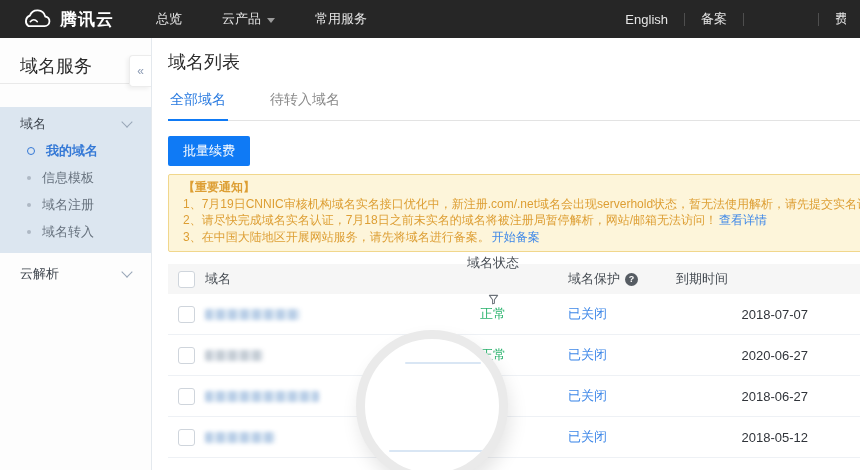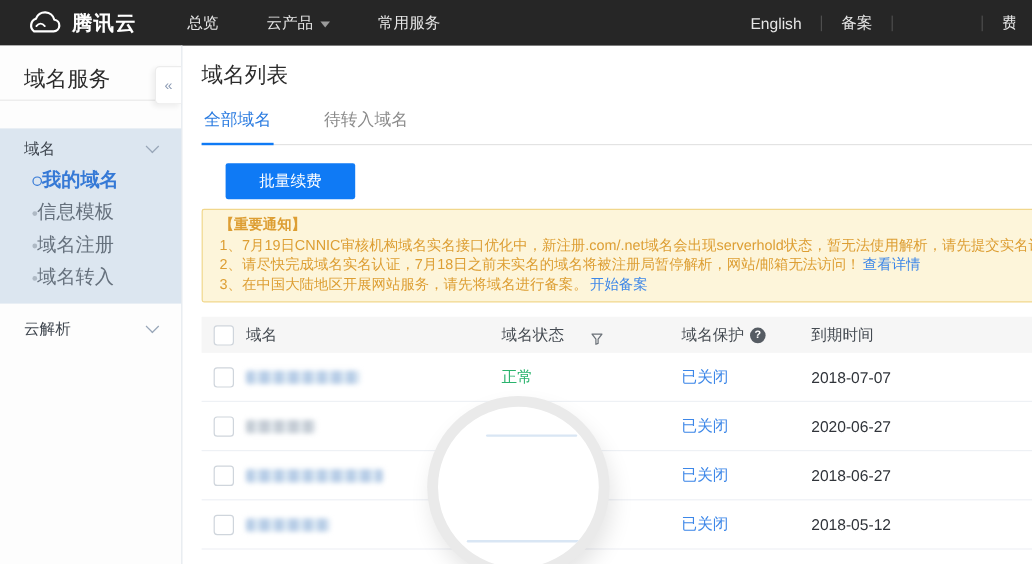--- a/index.html
+++ b/index.html
@@ -31,56 +31,56 @@
   .sb-divider{height:1px;background:#e9e9e9;}
   .collapse-tab{position:absolute;top:17px;right:0;width:21px;height:30px;background:#fff;
     border:1px solid #ececec;border-right:none;border-radius:4px 0 0 4px;
     box-shadow:-2px 2px 4px rgba(0,0,0,.06);display:flex;align-items:center;justify-content:center;
     color:#8c9bb4;font-size:12px;cursor:pointer;z-index:3;}
   .sb-group-domain{background:var(--sidebar-group-bg,#dce6f0);margin-top:23px;padding:4px 0 8px;}
   .sb-group-header{display:flex;justify-content:space-between;align-items:center;
     padding:0 20px;height:26px;font-size:13px;color:#3d444d;cursor:pointer;}
   .chevron{width:7px;height:7px;border-right:1.2px solid #98a6b8;border-bottom:1.2px solid #98a6b8;
     transform:rotate(45deg);margin-top:-4px;}
-  .sb-item{height:27px;display:flex;align-items:center;padding-left:27px;
-    font-size:16px;color:#66717d;cursor:pointer;}
+  .sb-item{height:27px;display:flex;align-items:center;padding-left:27px;gap:11px;
+    font-size:13px;color:#66717d;cursor:pointer;}
   .bullet{width:4px;height:4px;border-radius:50%;background:#aeb9c4;flex-shrink:0;}
   .sb-item.selected{color:#3579d6;font-weight:bold;}
   .sb-item.selected .bullet{width:8px;height:8px;background:transparent;
     border:1.5px solid #3579d6;box-sizing:border-box;}
   .sb-group-dns{padding:8px 0;}
   
   .content{flex:1;box-sizing:border-box;padding-left:16px;position:relative;}
   .page-title{font-size:18px;font-weight:normal;color:#2b2b2b;margin:12px 0 0;line-height:24px;}
   .tabs{display:flex;gap:40px;margin-top:17px;border-bottom:1px solid #e3e3e3;}
   .tab{font-size:14px;color:#8a8a8a;padding:0 2px 10px;cursor:pointer;}
   .tab.active{color:#2a7be0;font-weight:normal;border-bottom:2px solid var(--accent-blue,#0f7af5);margin-bottom:-1px;}
   .batch-btn{margin-top:15px;background:var(--accent-blue,#0f7af5);color:#fff;font-size:13px;
-    padding:6px 28px;border:none;border-radius:2px;cursor:pointer;display:inline-block;margin-left:20px;}
+    padding:6px 15px;border:none;border-radius:2px;cursor:pointer;display:inline-block;}
   .notice{margin:8px 3px 0 0;background:var(--notice-bg,#fdf5da);border:1px solid var(--notice-border,#f1d78c);
     border-radius:2px;padding:4px 14px 6px;font-size:12px;color:var(--notice-text,#dd9e33);line-height:16.5px;}
   .notice-line{white-space:nowrap;overflow:hidden;}
   .notice-title{font-weight:bold;}
   .notice-link{color:var(--link-blue,#3d87e8);cursor:pointer;margin-left:2px;}
   
   .table{margin:12px 3px 0 0;}
   .thead{display:flex;align-items:center;height:30px;background:#f6f6f6;font-size:13px;color:#454b52;}
   .tr{display:flex;align-items:center;height:40px;border-bottom:1px solid #eef1f5;font-size:13px;}
   .td,.th{box-sizing:border-box;}
   .c1{width:37px;padding-left:10px;display:flex;align-items:center;}
   .c2{width:213px;display:flex;align-items:center;}
-  .c3{width:150px;display:flex;align-items:flex-end;gap:22px;}
+  .c3{width:150px;display:flex;align-items:center;gap:22px;flex-direction:column;}
   .c4{width:108px;display:flex;align-items:center;gap:5px;}
   .c5{width:132px;}
   .c6{flex:1;text-align:right;padding-right:3px;}
   .checkbox{width:15px;height:15px;border:1px solid #cfd5dc;border-radius:3px;background:#fff;
     display:inline-block;cursor:pointer;}
   .status{color:var(--status-green,#2ab36d);}
   .blue-link{color:var(--link-blue,#3d87e8);cursor:pointer;}
-  .expire{color:#30343a;}
+  .expire{color:#30343a;text-align:right;}
   .domain-blur{display:inline-block;height:11px;border-radius:2px;filter:blur(2px);}
   .domain-blur.blue{background:repeating-linear-gradient(90deg,#b6cce6 0 7px,#dbe7f3 7px 12px);}
   .domain-blur.gray{background:repeating-linear-gradient(90deg,#c3cbd4 0 7px,#e0e5ea 7px 12px);}
   .funnel{display:block;}
   .help-icon{width:13px;height:13px;border-radius:50%;background:#565c63;color:#fff;font-size:9px;
     font-weight:bold;display:inline-flex;align-items:center;justify-content:center;cursor:pointer;}
   
   .magnifier{position:absolute;left:356px;top:330px;width:152px;height:152px;border-radius:50%;
     background:#fff;border:9px solid #eaeaea;box-sizing:border-box;
     box-shadow:3px 10px 18px rgba(0,0,0,.10);display:flex;align-items:center;justify-content:center;

